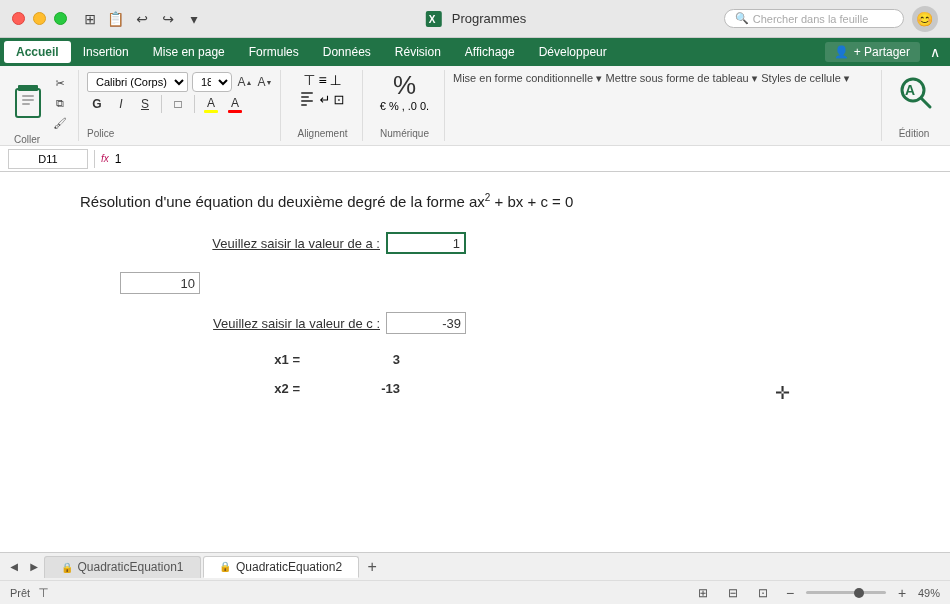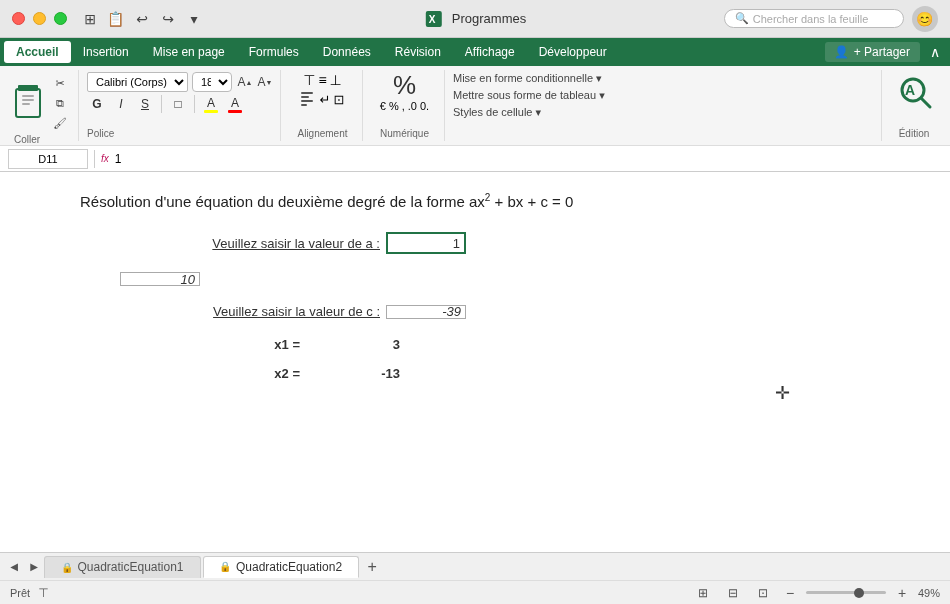--- a/index.html
+++ b/index.html
@@ -284,21 +284,21 @@
       align-items: flex-start;
       padding: 2px 6px;
       border-right: 1px solid #ddd;
       flex: 1;
     }
     .styles-items {
       display: flex;
       gap: 4px;
       font-size: 11px;
       color: #444;
-      flex-direction: column;
+      flex-direction: row;
     }
     .style-item {
       cursor: pointer;
       display: flex;
       align-items: center;
       gap: 4px;
     }
 
     
     .cells-group {
@@ -401,29 +401,28 @@
       border: 2px solid #217346;
       padding: 0 4px;
       font-size: 13px;
       text-align: right;
       color: #333;
       outline: none;
       font-family: inherit;
     }
     .cell-input-normal {
       width: 80px;
-      height: 14px;
+      height: 22px;
       border: 1px solid #aaa;
       padding: 0 4px;
       font-size: 13px;
       text-align: right;
       color: #333;
       outline: none;
       font-family: inherit;
-      font-style: italic;
     }
 
     .result-row {
       display: flex;
       align-items: center;
       margin-bottom: 14px;
       margin-left: 180px;
     }
     .result-label {
       font-size: 13px;

